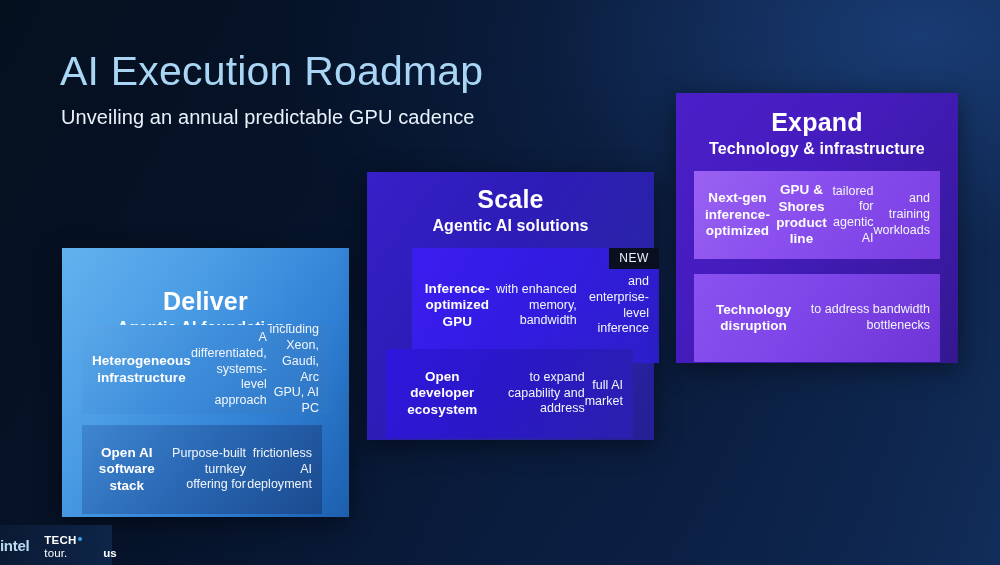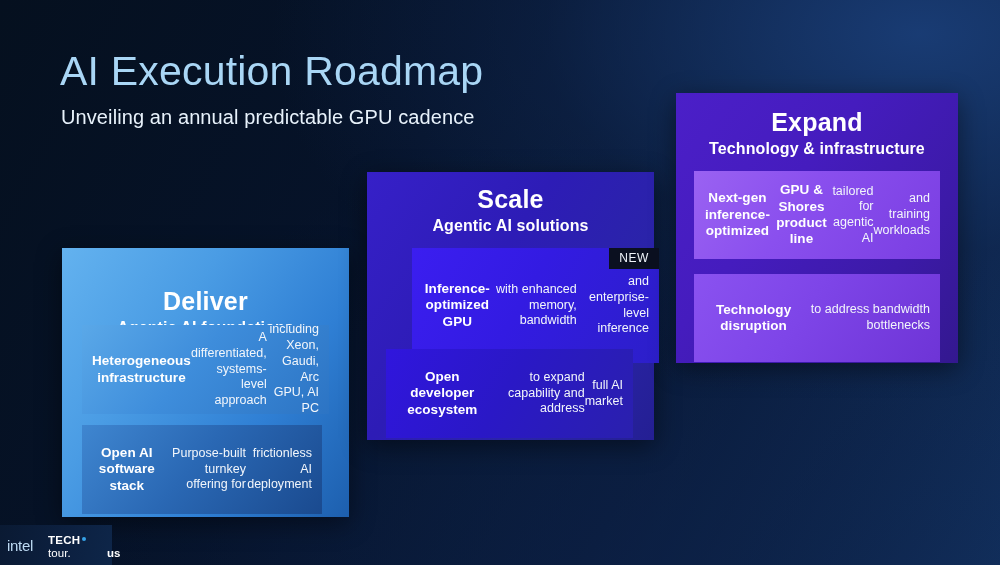--- a/index.html
+++ b/index.html
@@ -157,23 +157,22 @@
     bottom: 0px;
     width: 112px;
     height: 40px;
     background: linear-gradient(100deg, #0a1a33 0%, #0c2040 58%, #0e2649 100%);
     display: flex;
     align-items: center;
   }
   #intel-logo {
     color: #bcd9f2;
     font-size: 15px;
-    font-weight: 400;
+    font-weight: 700;
     letter-spacing: -0.3px;
-    padding-left: 7px;
     padding-right: 8px;
   }
   #logo-divider {
     width: 1px;
     height: 26px;
     background: rgba(150,185,220,0.35);
   }
   #techtour-logo {
     padding-left: 7px;
     line-height: 1.0;

